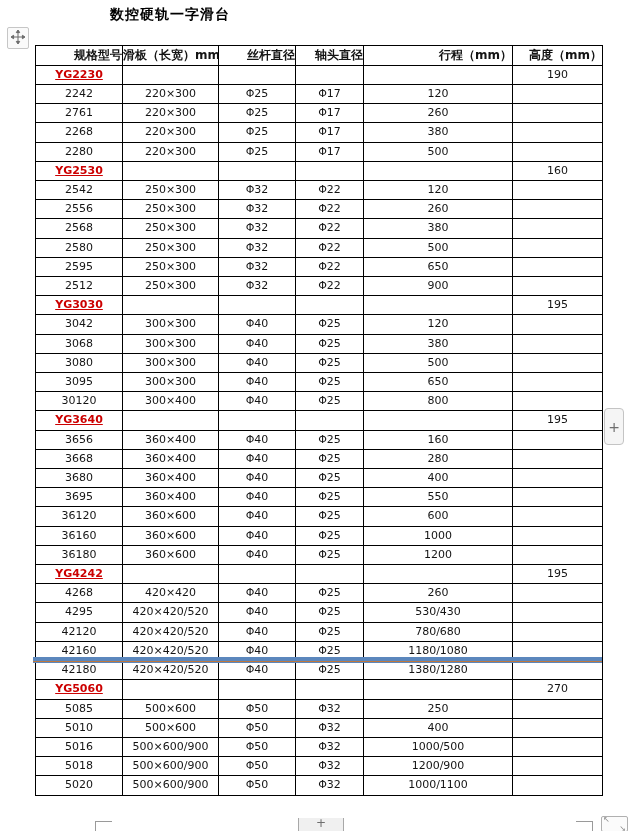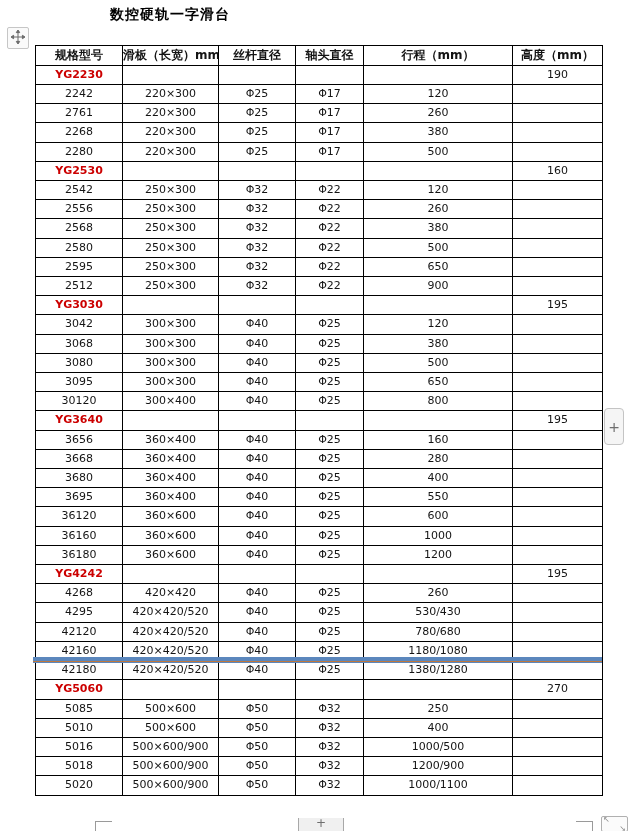--- a/index.html
+++ b/index.html
@@ -21,22 +21,22 @@
   
   table.spec{
     position:absolute;left:35px;top:45px;width:567px;
     border-collapse:collapse;table-layout:fixed;
   }
   table.spec th,table.spec td{
     border:1px solid #000;padding:0;height:18.2px;line-height:18.2px;
     text-align:center;vertical-align:middle;font-size:11px;color:#141414;
     white-space:nowrap;overflow:hidden;
   }
-  table.spec th{font-weight:bold;font-size:12px;height:18.8px;}
-  table.spec tr.group td:first-child{color:#cc0000;font-weight:bold;}
+  table.spec th{font-weight:bold;font-size:12px;height:18.8px;text-align:right;}
+  table.spec tr.group td:first-child{color:#cc0000;font-weight:bold;text-decoration:underline;}
   
   .page-break-line{
     position:absolute;left:33px;top:657px;width:569px;height:6px;
     background:#5b87bd;z-index:5;
   }
   .page-break-line .inner-orange{
     position:absolute;left:0;top:4px;width:100%;height:1px;background:#c0783c;
   }
   
   .v-plus-btn{

